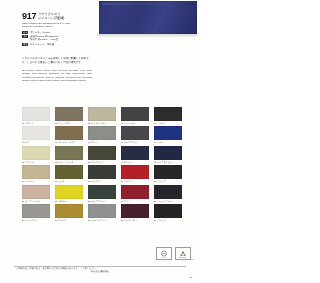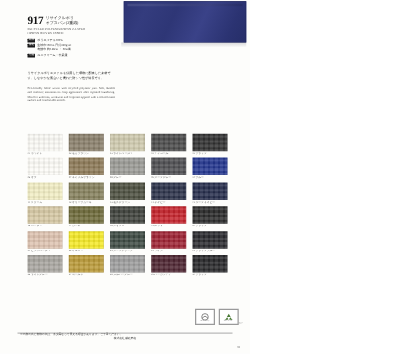--- a/index.html
+++ b/index.html
@@ -6,21 +6,20 @@
   body{
     width:200px;height:283px;
     background:#ffffff;
     font-family:"Liberation Sans", sans-serif;
     overflow:hidden;
     position:relative;
   }
   .page{
     position:absolute;inset:0;
     background:#fdfdfb;
-    font-family:Liberation Serif, serif;
   }
 
   
   .hero-swatch{
     position:absolute;left:99px;top:1px;width:98px;height:33px;
     background:linear-gradient(115deg,#2c3473 0%,#343c7e 18%,#2e3676 40%,#3a4288 62%,#2b3372 85%,#262e68 100%);
     box-shadow:0 0 0 0.5px rgba(0,0,0,.18) inset;
   }
   .hero-swatch:after{
     content:"";position:absolute;left:3px;top:2px;width:92px;height:2px;

